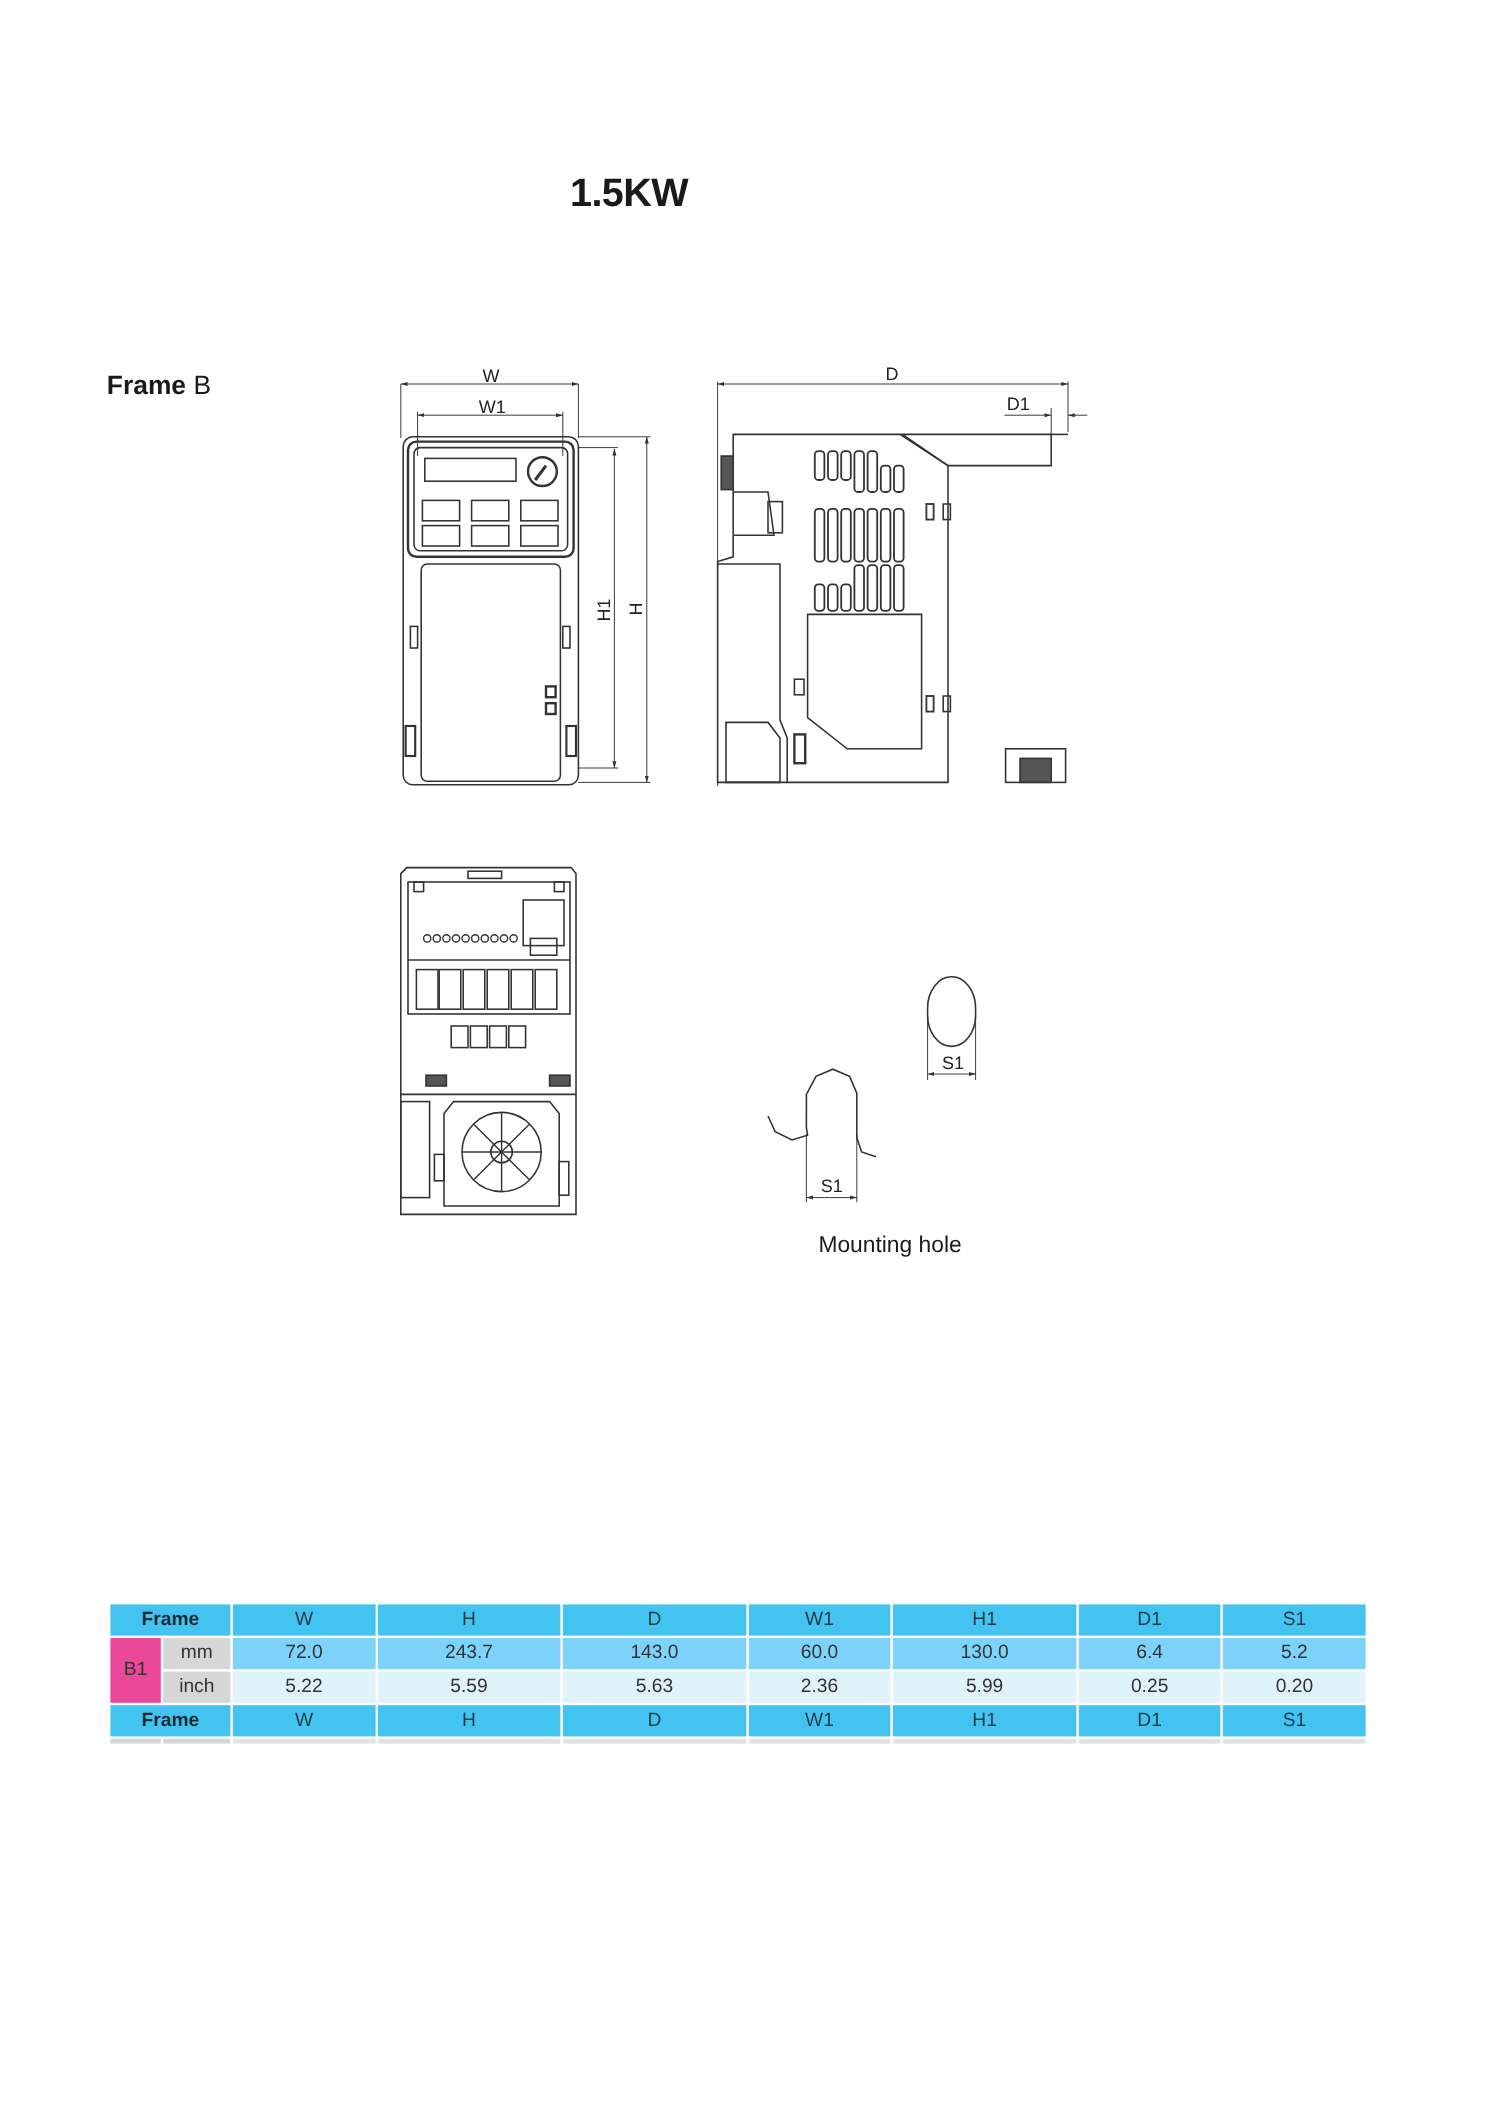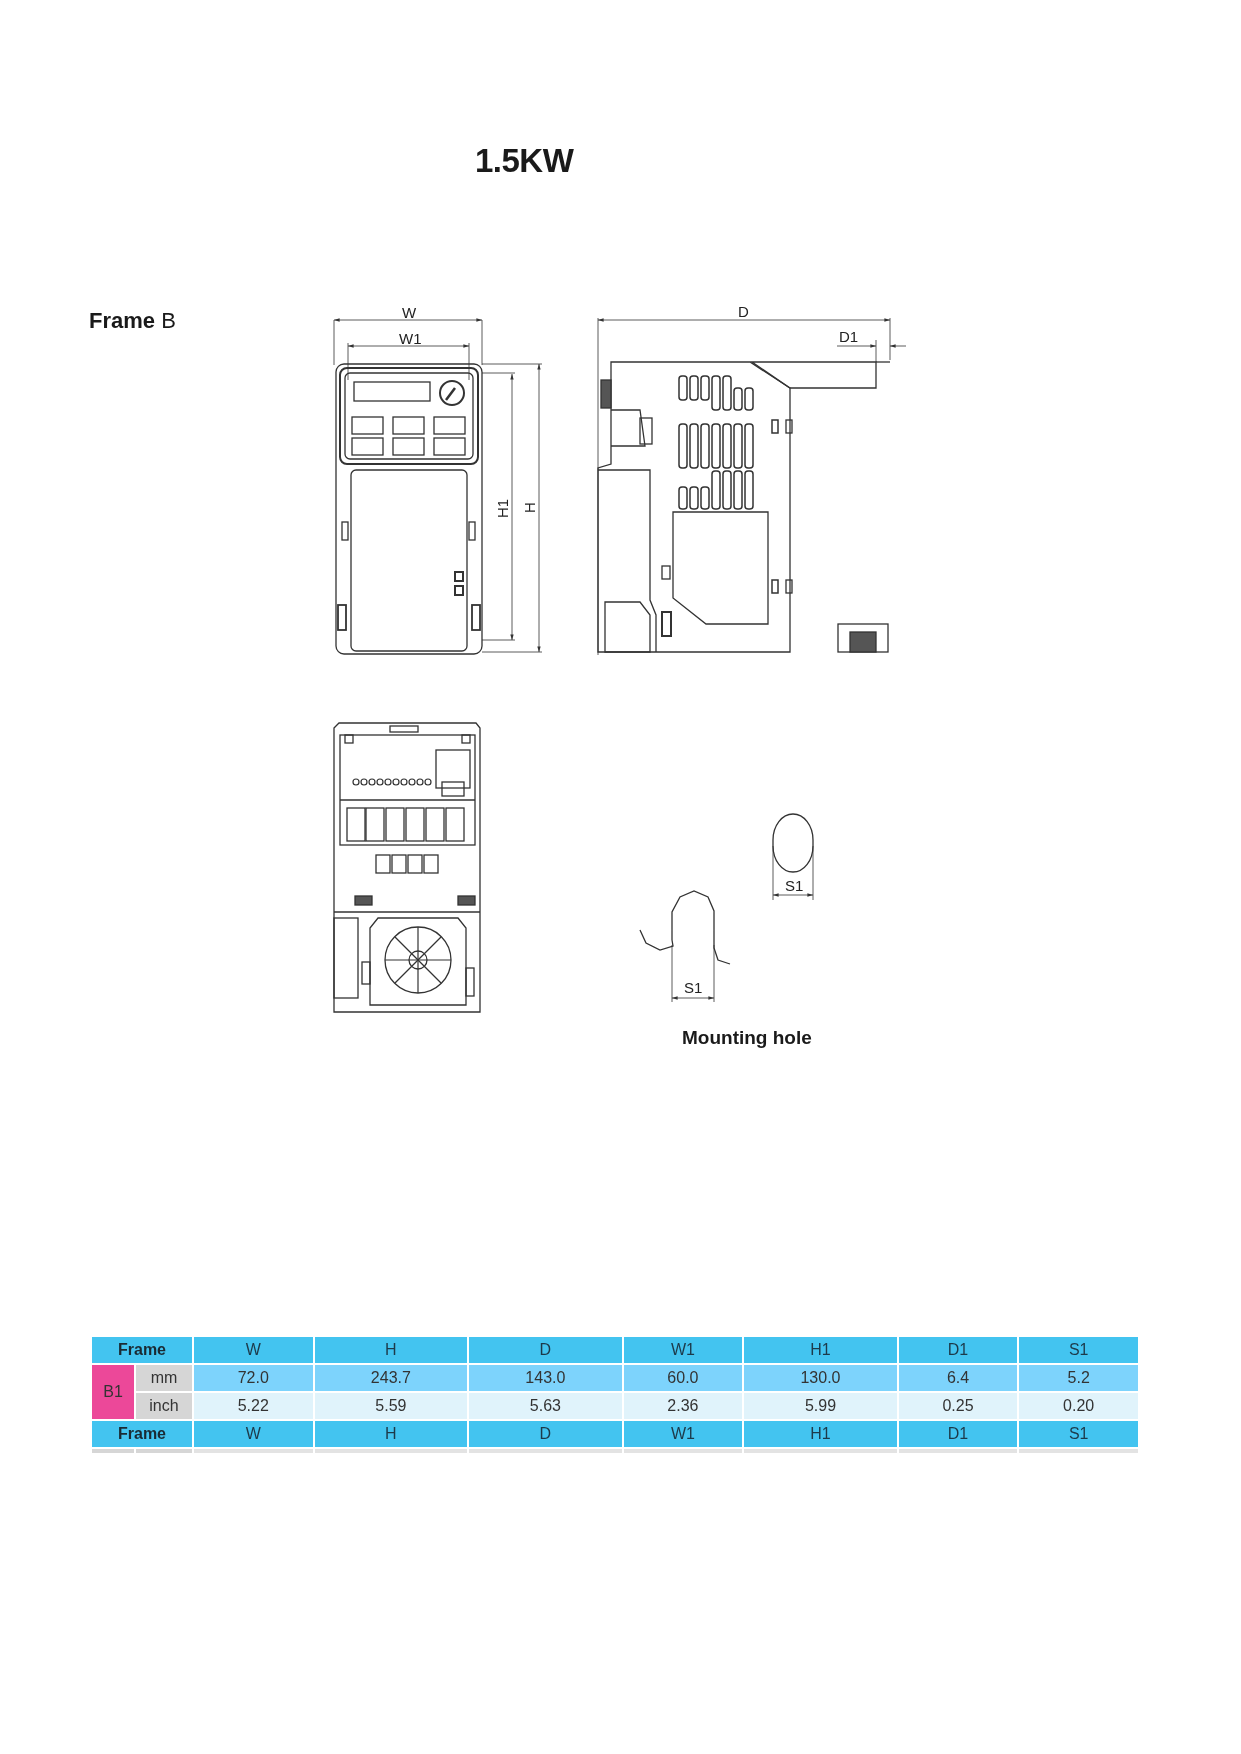--- a/index.html
+++ b/index.html
@@ -3,21 +3,21 @@
 <meta charset="utf-8">
 <style>
   html, body { margin:0; padding:0; background:#ffffff; }
   body { width:1241px; height:1754px; position:relative; overflow:hidden; font-family:"Liberation Sans", sans-serif; color:#1a1a1a; }
   .title { position:absolute; left:455px; top:142px; font-size:33px; font-weight:bold; letter-spacing:-0.5px;margin-left:20px; }
   .frame-label { position:absolute; left:89px; top:296px; font-size:22px;margin-top:12px; }
   .frame-label b { font-weight:bold; }
   .frame-label span.normal { font-weight:normal; }
   svg.drawing { position:absolute; left:0; top:0; }
   .dimtext { font-family:"Liberation Sans", sans-serif; font-size:15px; fill:#222; }
-  .mount-caption { position:absolute; left:682px; top:1027px; font-size:19px; font-weight:bold; }
+  .mount-caption { position:absolute; left:682px; top:1027px; font-size:19px; font-weight:normal; }
   table.spec { position:absolute; left:90px; top:1335px; border-collapse:separate; border-spacing:2px; width:1050px; font-size:16px; }
   table.spec td { text-align:center; height:26px; padding:0; color:#333; }
   table.spec td.hdr { background:#43c4f0; color:#1d3a4a; }
   table.spec td.hdr.bold { font-weight:bold; color:#1a2a33; }
   table.spec td.frame-cell { background:#ec4899; }
   table.spec tr.mm td.val { background:#7dd3fc; }
   table.spec tr.inch td.val { background:#e0f3fb; }
   table.spec td.unit { background:#d6d6d6; }
   table.spec tr.cut td { height:4px; background:#e3e3e3; }
 </style>

